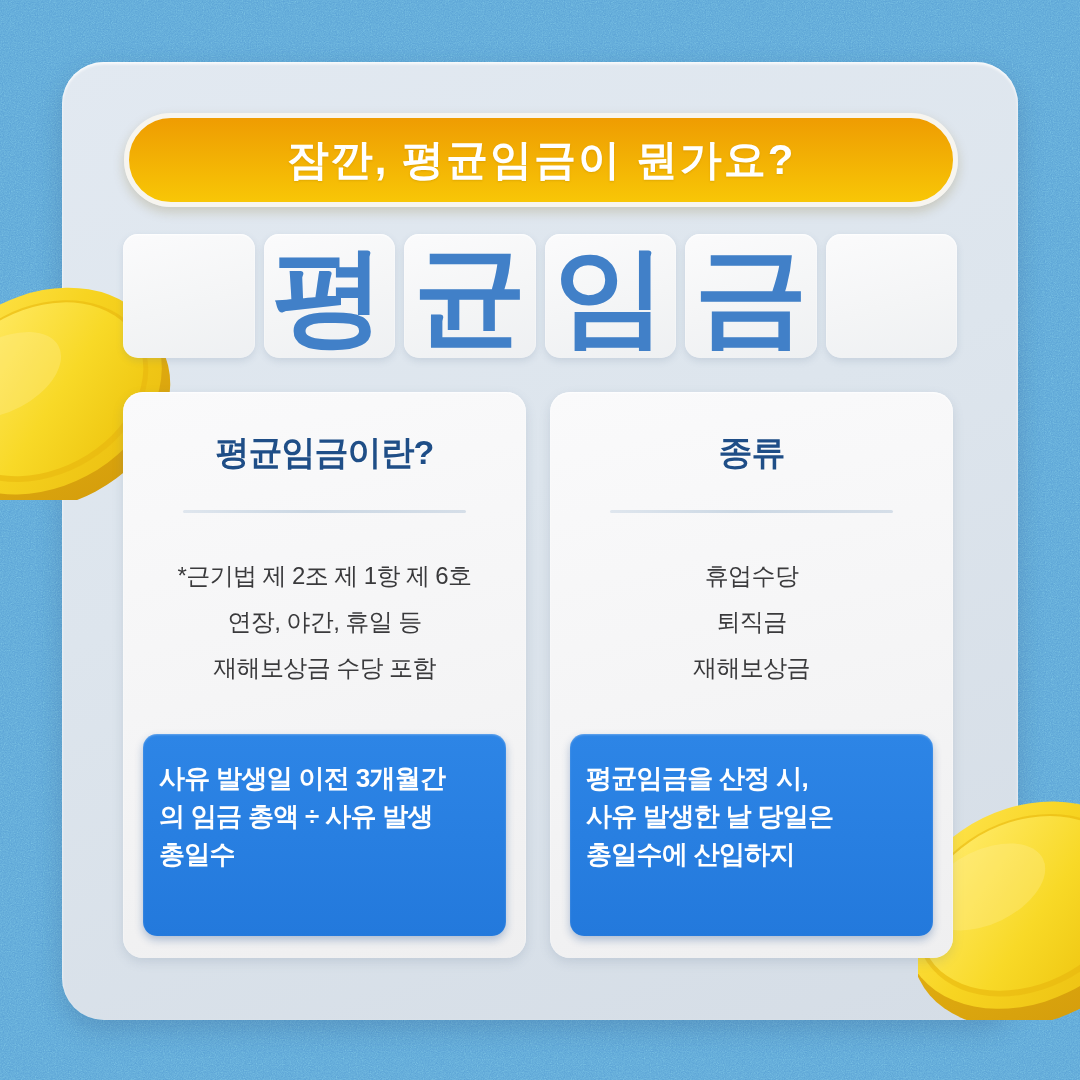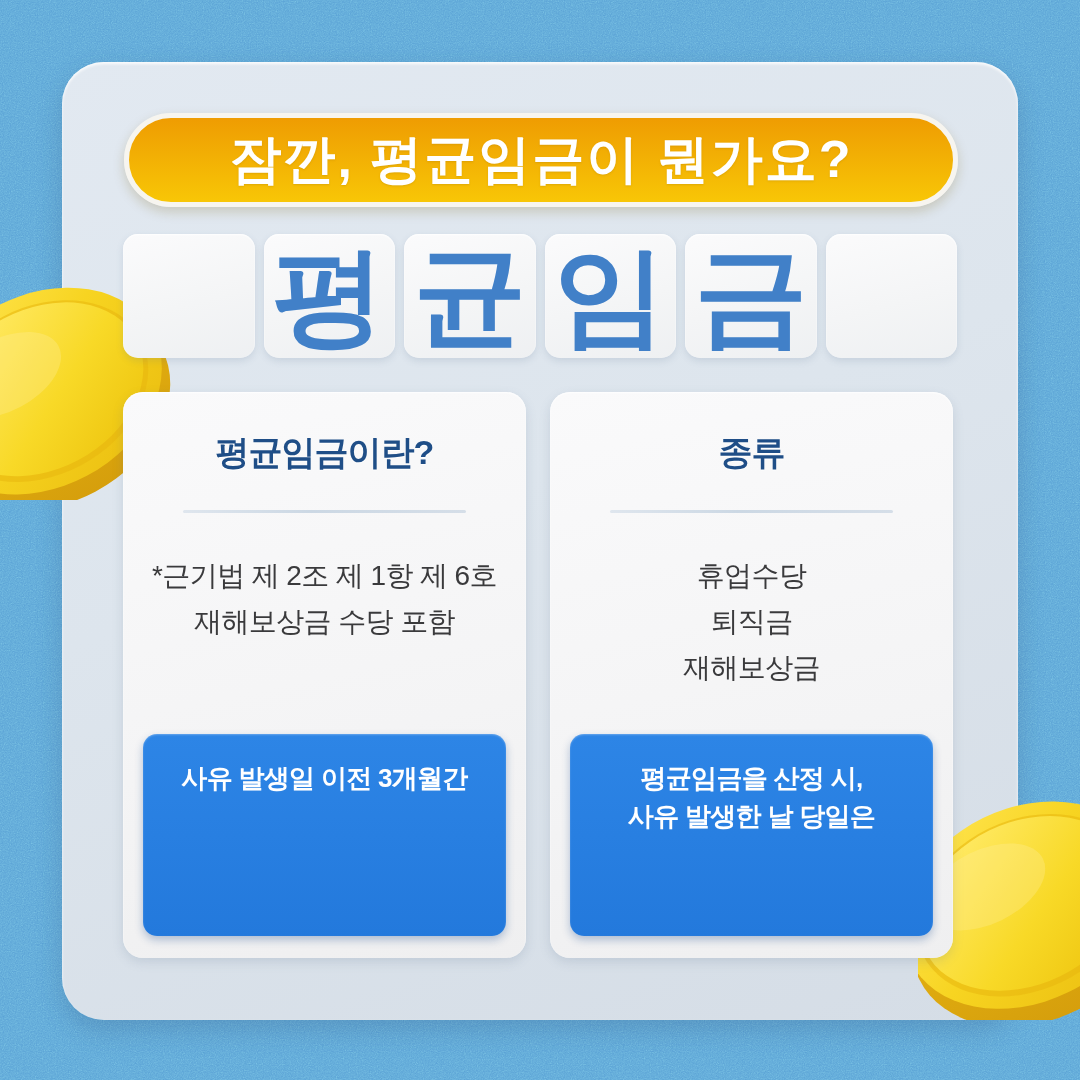--- a/index.html
+++ b/index.html
@@ -52,21 +52,21 @@
     background: linear-gradient(180deg, #ef9c02 0%, #f2ae04 42%, #f8c606 100%);
     border: 5px solid #f7f5ef;
     box-sizing: border-box;
     box-shadow: 0 5px 12px rgba(120,90,10,.22);
     display: flex;
     align-items: center;
     justify-content: center;
   }
   #header-pill .ht {
     color: #ffffff;
-    font-size: 52px;
+    font-size: 42px;
     font-weight: bold;
     letter-spacing: 2px;
     white-space: nowrap;
     text-shadow: 0 1px 2px rgba(160,110,0,.25);
   }
 
   
   #tiles {
     position: absolute;
     left: 123px;
@@ -127,39 +127,39 @@
   .card-divider {
     width: 78%;
     height: 3px;
     margin-top: 34px;
     border-radius: 2px;
     background: linear-gradient(90deg, #dfe6ee 0%, #ccd8e4 45%, #d5dee8 100%);
   }
   .card-body {
     margin-top: 40px;
     color: #3a3a3c;
-    font-size: 28px;
+    font-size: 24px;
     line-height: 46px;
     text-align: center;
     letter-spacing: -.6px;
   }
   .card-body div { white-space: nowrap; }
 
   .blue-box {
     margin-top: auto;
     width: 100%;
     border-radius: 14px;
     background: linear-gradient(180deg, #2d85e6 0%, #2379dc 100%);
     box-shadow: 0 4px 9px rgba(20,70,140,.3),
                 inset 0 1px 2px rgba(255,255,255,.28);
     color: #ffffff;
     font-size: 26px;
     font-weight: bold;
     line-height: 38px;
-    text-align: center;
+    text-align: left;
     letter-spacing: -.7px;
     padding: 25px 16px;
     box-sizing: border-box;
   }
   .blue-box.left-box { height: 202px; }
   .blue-box.right-box { height: 202px; }
   .blue-box div { white-space: nowrap; }
 
   
   .coin { position: absolute; pointer-events: none; }
@@ -242,36 +242,40 @@
     </div>
   </div>
 
   <div id="cards">
 
     <div class="card">
       <div class="card-title">평균임금이란?</div>
       <div class="card-divider"></div>
       <div class="card-body">
         <div>*근기법 제 2조 제 1항 제 6호</div>
+        <div>연장, 야간, 휴일 등</div>
         <div>재해보상금 수당 포함</div>
       </div>
       <div class="blue-box left-box">
         <div>사유 발생일 이전 3개월간</div>
+        <div>의 임금 총액 ÷ 사유 발생</div>
+        <div>총일수</div>
       </div>
     </div>
 
     <div class="card">
       <div class="card-title">종류</div>
       <div class="card-divider"></div>
       <div class="card-body">
         <div>휴업수당</div>
         <div>퇴직금</div>
         <div>재해보상금</div>
       </div>
       <div class="blue-box right-box">
         <div>평균임금을 산정 시,</div>
         <div>사유 발생한 날 당일은</div>
+        <div>총일수에 산입하지</div>
       </div>
     </div>
 
   </div>
 
 </div>
 
 </body></html>

